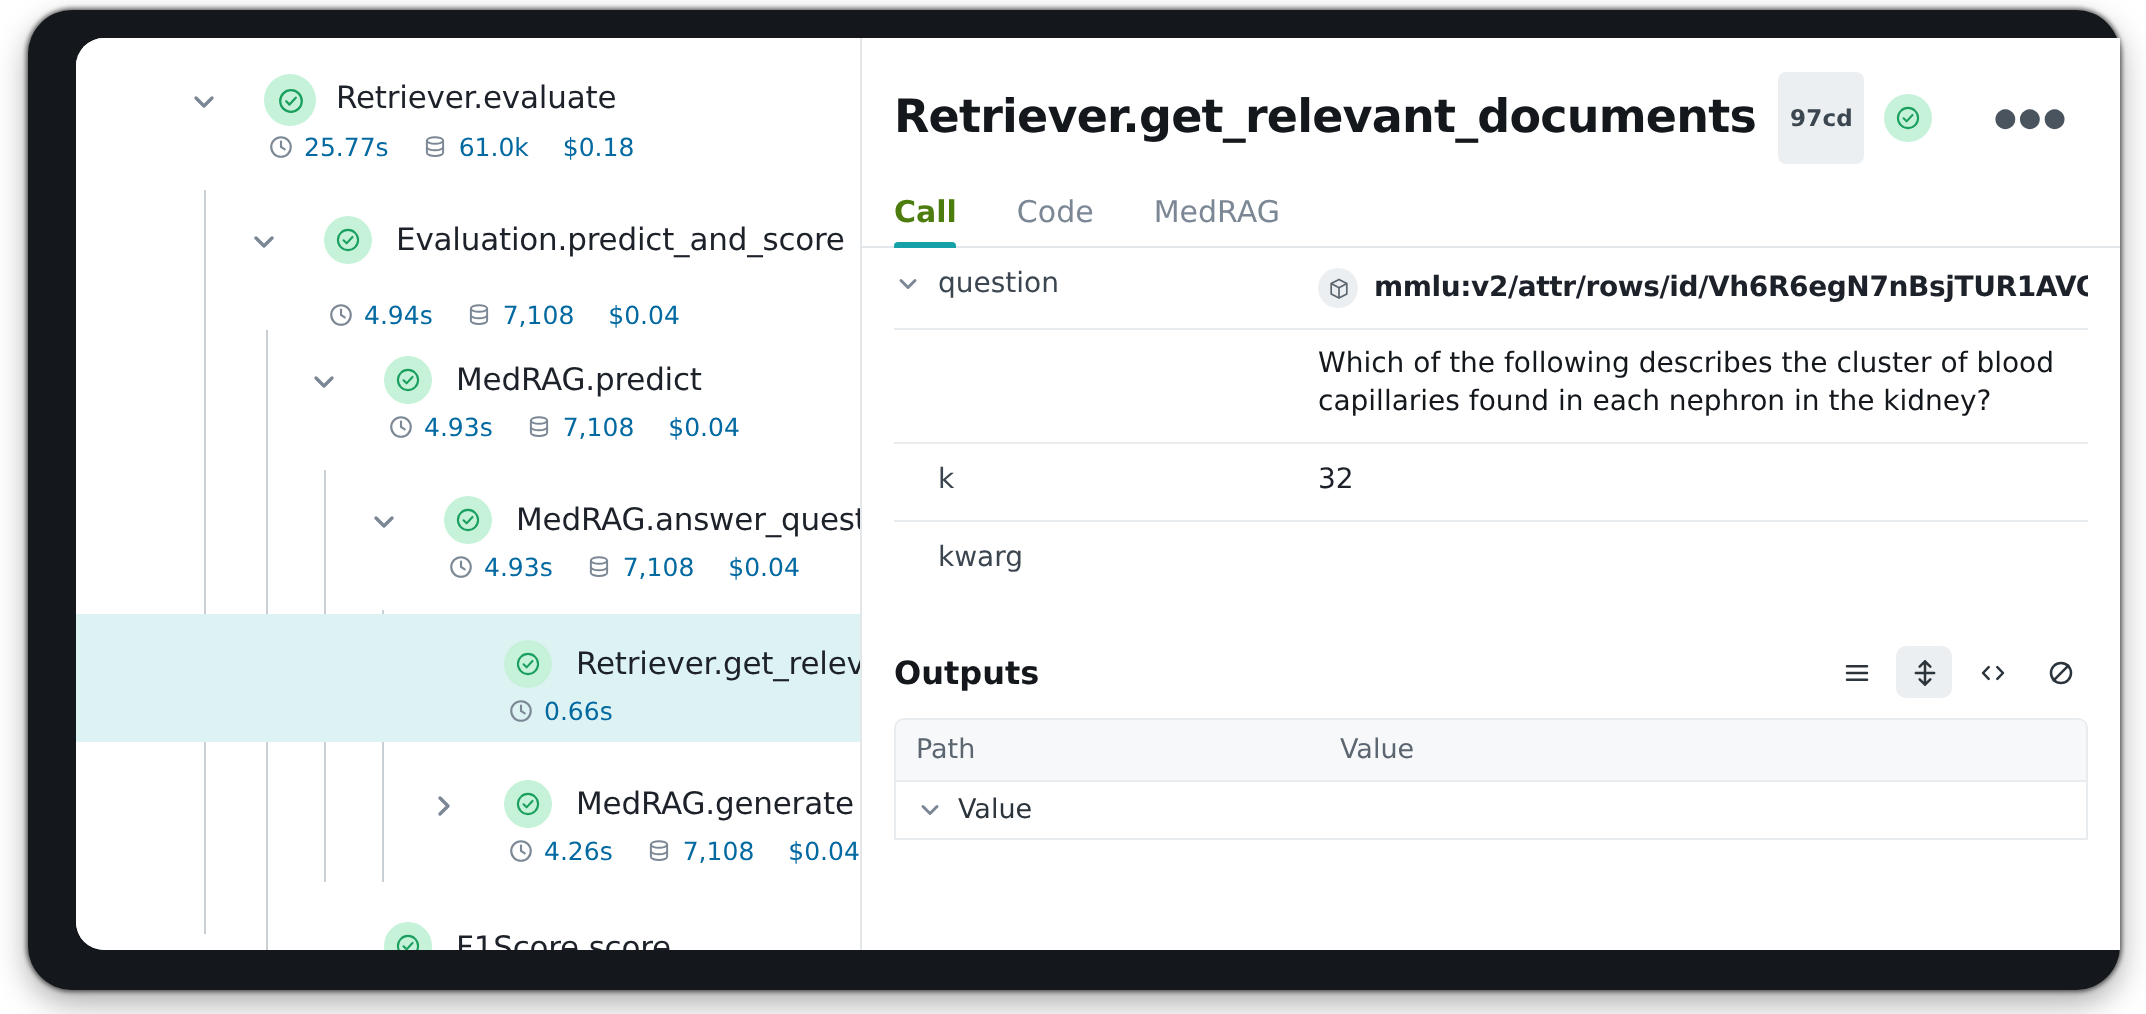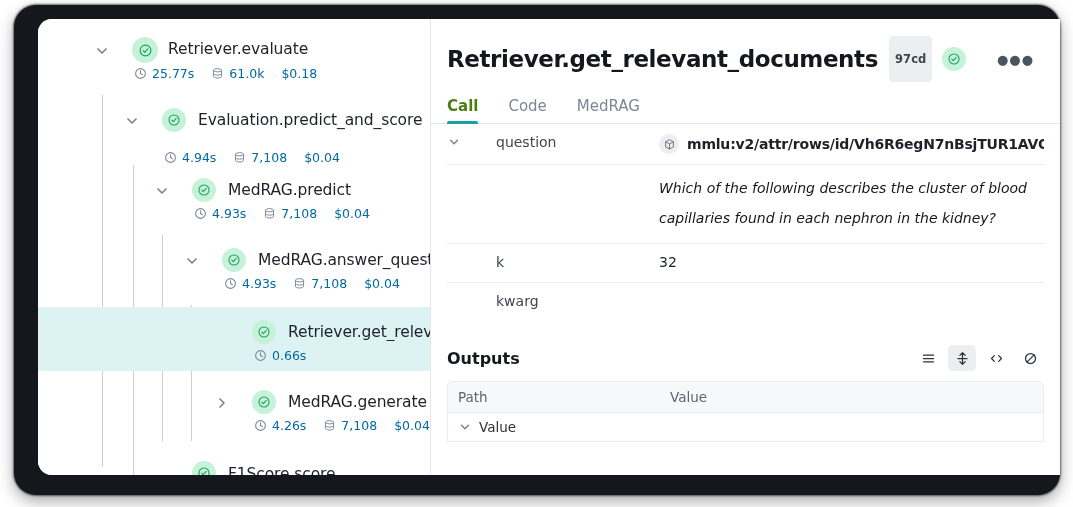--- a/index.html
+++ b/index.html
@@ -221,21 +221,21 @@
     gap: 8px;
     padding: 10px 0 10px 0;
     font-size: 14px;
     color: #3c4650;
   }
   .kv-key .kchev {
     width: 14px; height: 14px; color: #7b8794;
     flex: 0 0 14px;
   }
   .kv-key .kchev.spacer { visibility: hidden; }
-  .kv-key .klabel { white-space: nowrap; margin-left: 27px; }
+  .kv-key .klabel { white-space: nowrap; }
   .kv-val {
     flex: 1 1 auto;
     padding: 10px 0;
     font-size: 14px;
     color: #1d2129;
     display: flex;
     align-items: center;
     gap: 8px;
     min-width: 0;
   }
@@ -271,25 +271,24 @@
     color: #2b333b;
   }
   .text-toolbar .ttype {
     margin-left: auto;
     font-size: 13px;
     font-weight: 700;
     color: #14181c;
   }
   .text-body {
     font-size: 14px;
-    line-height: 30px;
+    line-height: 19px;
     color: #14181c;
     padding: 8px 0 10px 0;
     max-width: 372px;
-    font-style: italic;
   }
 
   
   #outputs-head {
     display: flex;
     align-items: center;
     padding: 0 16px;
     margin-top: 22px;
     height: 30px;
   }

